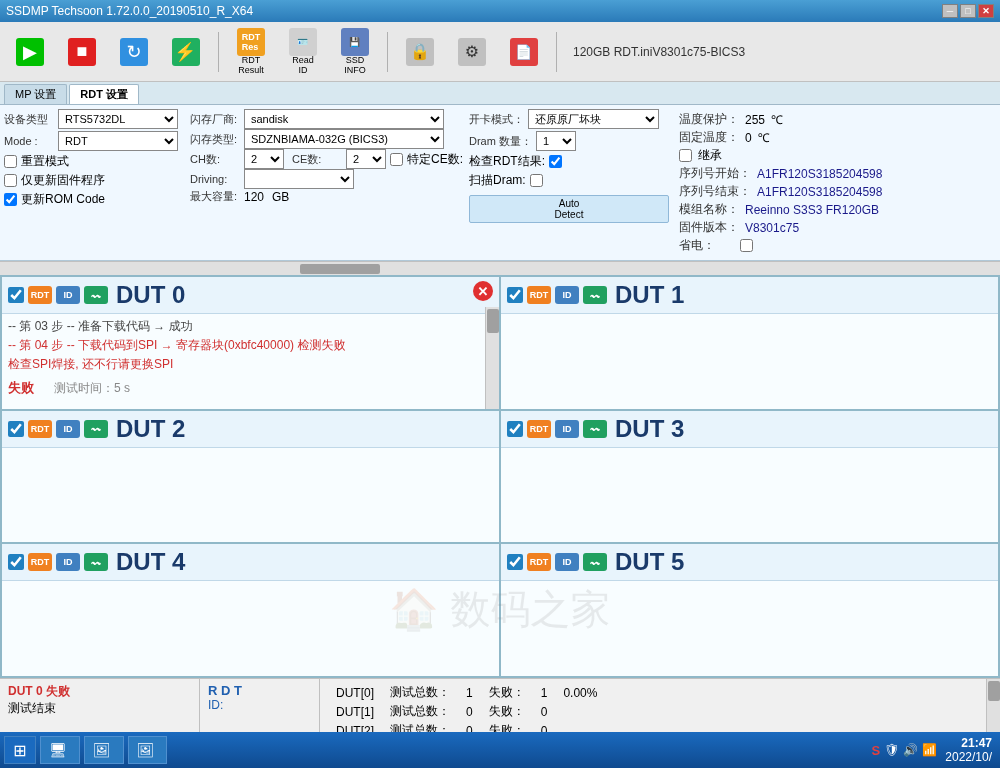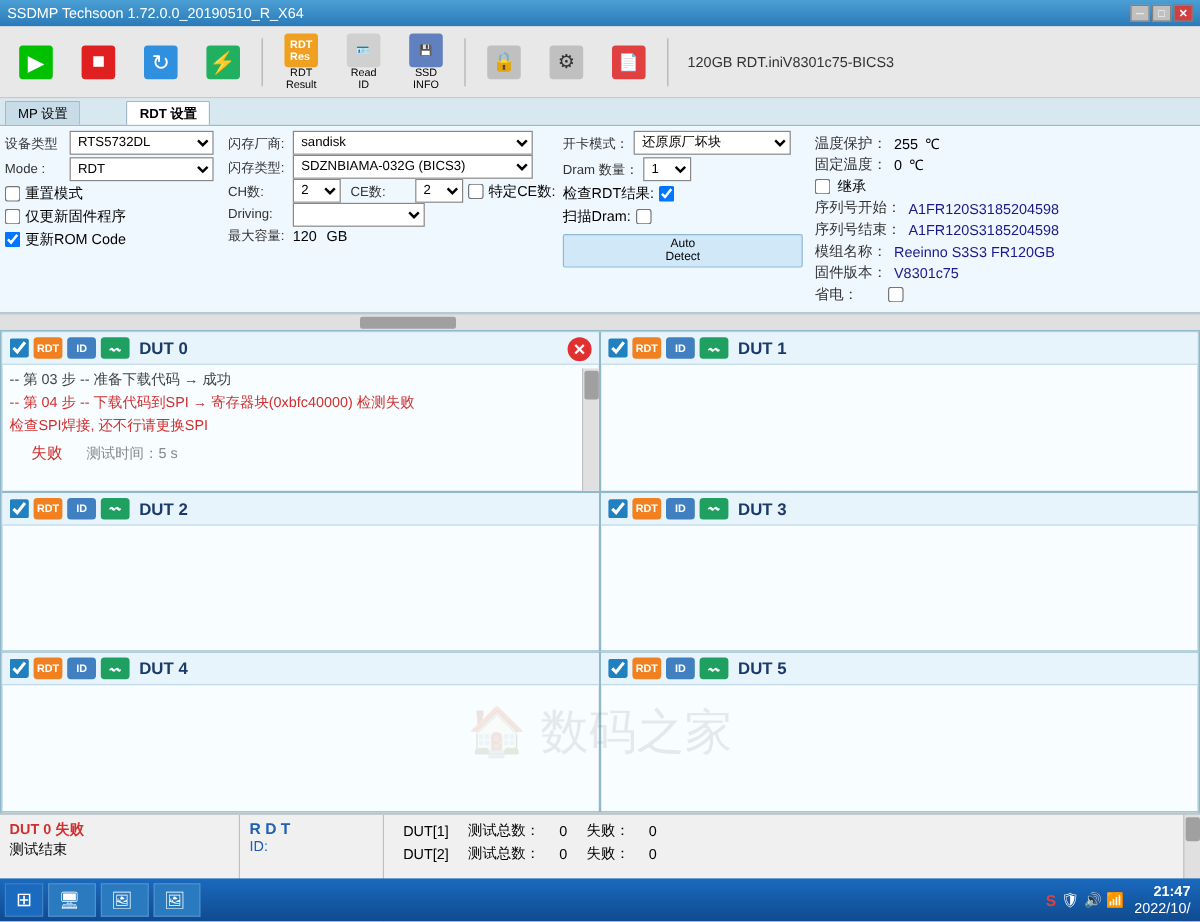--- a/index.html
+++ b/index.html
@@ -73,21 +73,20 @@
       color: #333;
     }
     .toolbar-divider { width: 1px; height: 40px; background: #b0b0b0; margin: 0 4px; }
 
     
     .tab-bar {
       background: #d8e8f0;
       display: flex;
       padding: 2px 4px 0;
       border-bottom: 1px solid #a0b8c8;
-      gap: 36px;
     }
     .tab {
       padding: 2px 10px;
       background: #c8dce8;
       border: 1px solid #a0b8c8;
       border-bottom: none;
       cursor: pointer;
       font-size: 11px;
       margin-right: 2px;
       border-radius: 2px 2px 0 0;
@@ -127,35 +126,35 @@
       width: 24px; height: 18px;
       border-radius: 3px;
       display: flex; align-items: center; justify-content: center;
       font-size: 9px; font-weight: bold;
       color: white;
     }
     .badge-rdt { background: #f08020; }
     .badge-id { background: #4080c0; }
     .badge-wave { background: #20a060; }
     .dut-title {
-      font-size: 14px;
+      font-size: 24px;
       font-weight: bold;
       color: #1a3a6a;
       margin-left: 4px;
     }
     .dut-content {
       padding: 4px 6px;
       flex: 1;
       font-size: 11px;
       color: #333;
       overflow: hidden;
     }
     .dut-content .step-line { color: #444; margin-bottom: 2px; }
     .dut-content .fail-line { color: #d03030; margin-bottom: 2px; }
-    .status-fail { color: #d03030; font-weight: normal; font-size: 13px; margin-left: 18px; }
+    .status-fail { color: #d03030; font-weight: bold; font-size: 13px; }
     .status-time { color: #888; font-size: 12px; }
     .close-btn {
       position: absolute;
       right: 6px;
       top: 4px;
       width: 20px; height: 20px;
       background: #e03030;
       border-radius: 50%;
       color: white;
       display: flex; align-items: center; justify-content: center;
@@ -550,20 +549,28 @@
       <div style="color:#d03030;font-weight:bold;">DUT 0 失败</div>
       <div>测试结束</div>
     </div>
     <div class="status-middle">
       <div style="font-size:13px;font-weight:bold;color:#2060b0;">R D T</div>
       <div>ID:</div>
     </div>
     <div class="status-right">
       <table class="status-table">
         <tbody>
+            <tr>
+          <td>DUT[0]</td>
+          <td>测试总数：</td>
+          <td>1</td>
+          <td>失败：</td>
+          <td>1</td>
+          <td>0.00%</td>
+        </tr>
         <tr>
           <td>DUT[1]</td>
           <td>测试总数：</td>
           <td>0</td>
           <td>失败：</td>
           <td>0</td>
           <td></td>
         </tr>
         <tr>
           <td>DUT[2]</td>

